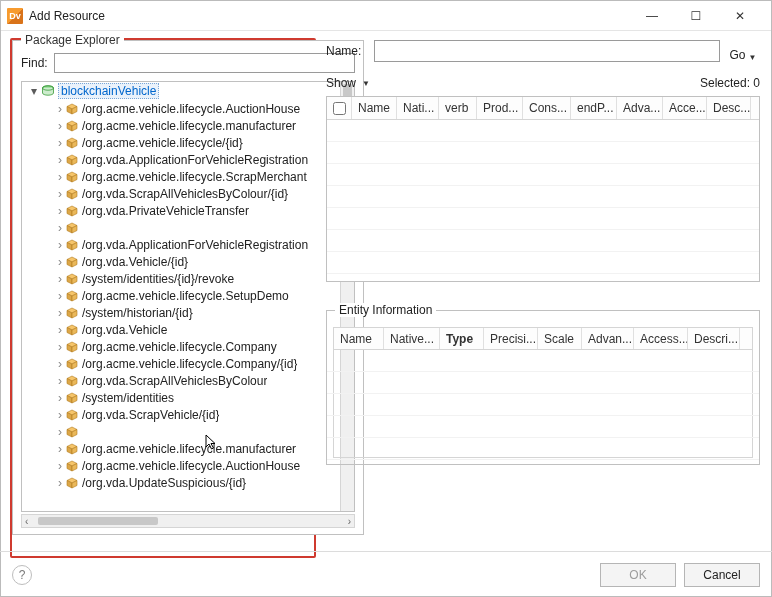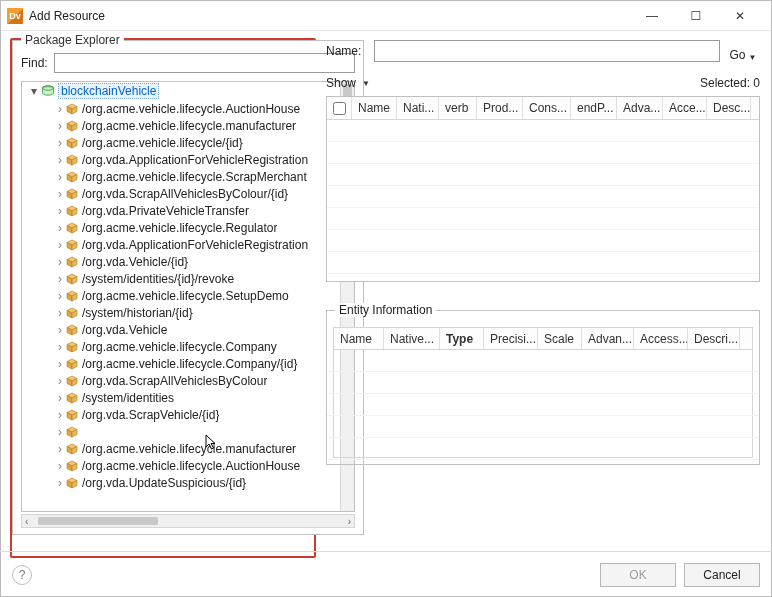--- a/index.html
+++ b/index.html
@@ -414,21 +414,20 @@
             </div>
             <div class="tree-item">
               <span class="chev close"></span>
               <span class="cube-icon">
                 <svg viewBox="0 0 12 12">
                   <path d="M6 1 L11 3.5 L6 6 L1 3.5 Z" fill="#f6c56a" stroke="#b27a1d" stroke-width="0.6"></path>
                   <path d="M1 3.5 L6 6 L6 11 L1 8.5 Z" fill="#dca748" stroke="#b27a1d" stroke-width="0.6"></path>
                   <path d="M11 3.5 L6 6 L6 11 L11 8.5 Z" fill="#eab85a" stroke="#b27a1d" stroke-width="0.6"></path>
                 </svg>
               </span>
-              <span class="lbl">/org.acme.vehicle.lifecycle.Regulator</span>
             </div>
             <div class="tree-item">
               <span class="chev close"></span>
               <span class="cube-icon">
                 <svg viewBox="0 0 12 12">
                   <path d="M6 1 L11 3.5 L6 6 L1 3.5 Z" fill="#f6c56a" stroke="#b27a1d" stroke-width="0.6"></path>
                   <path d="M1 3.5 L6 6 L6 11 L1 8.5 Z" fill="#dca748" stroke="#b27a1d" stroke-width="0.6"></path>
                   <path d="M11 3.5 L6 6 L6 11 L11 8.5 Z" fill="#eab85a" stroke="#b27a1d" stroke-width="0.6"></path>
                 </svg>
               </span>

